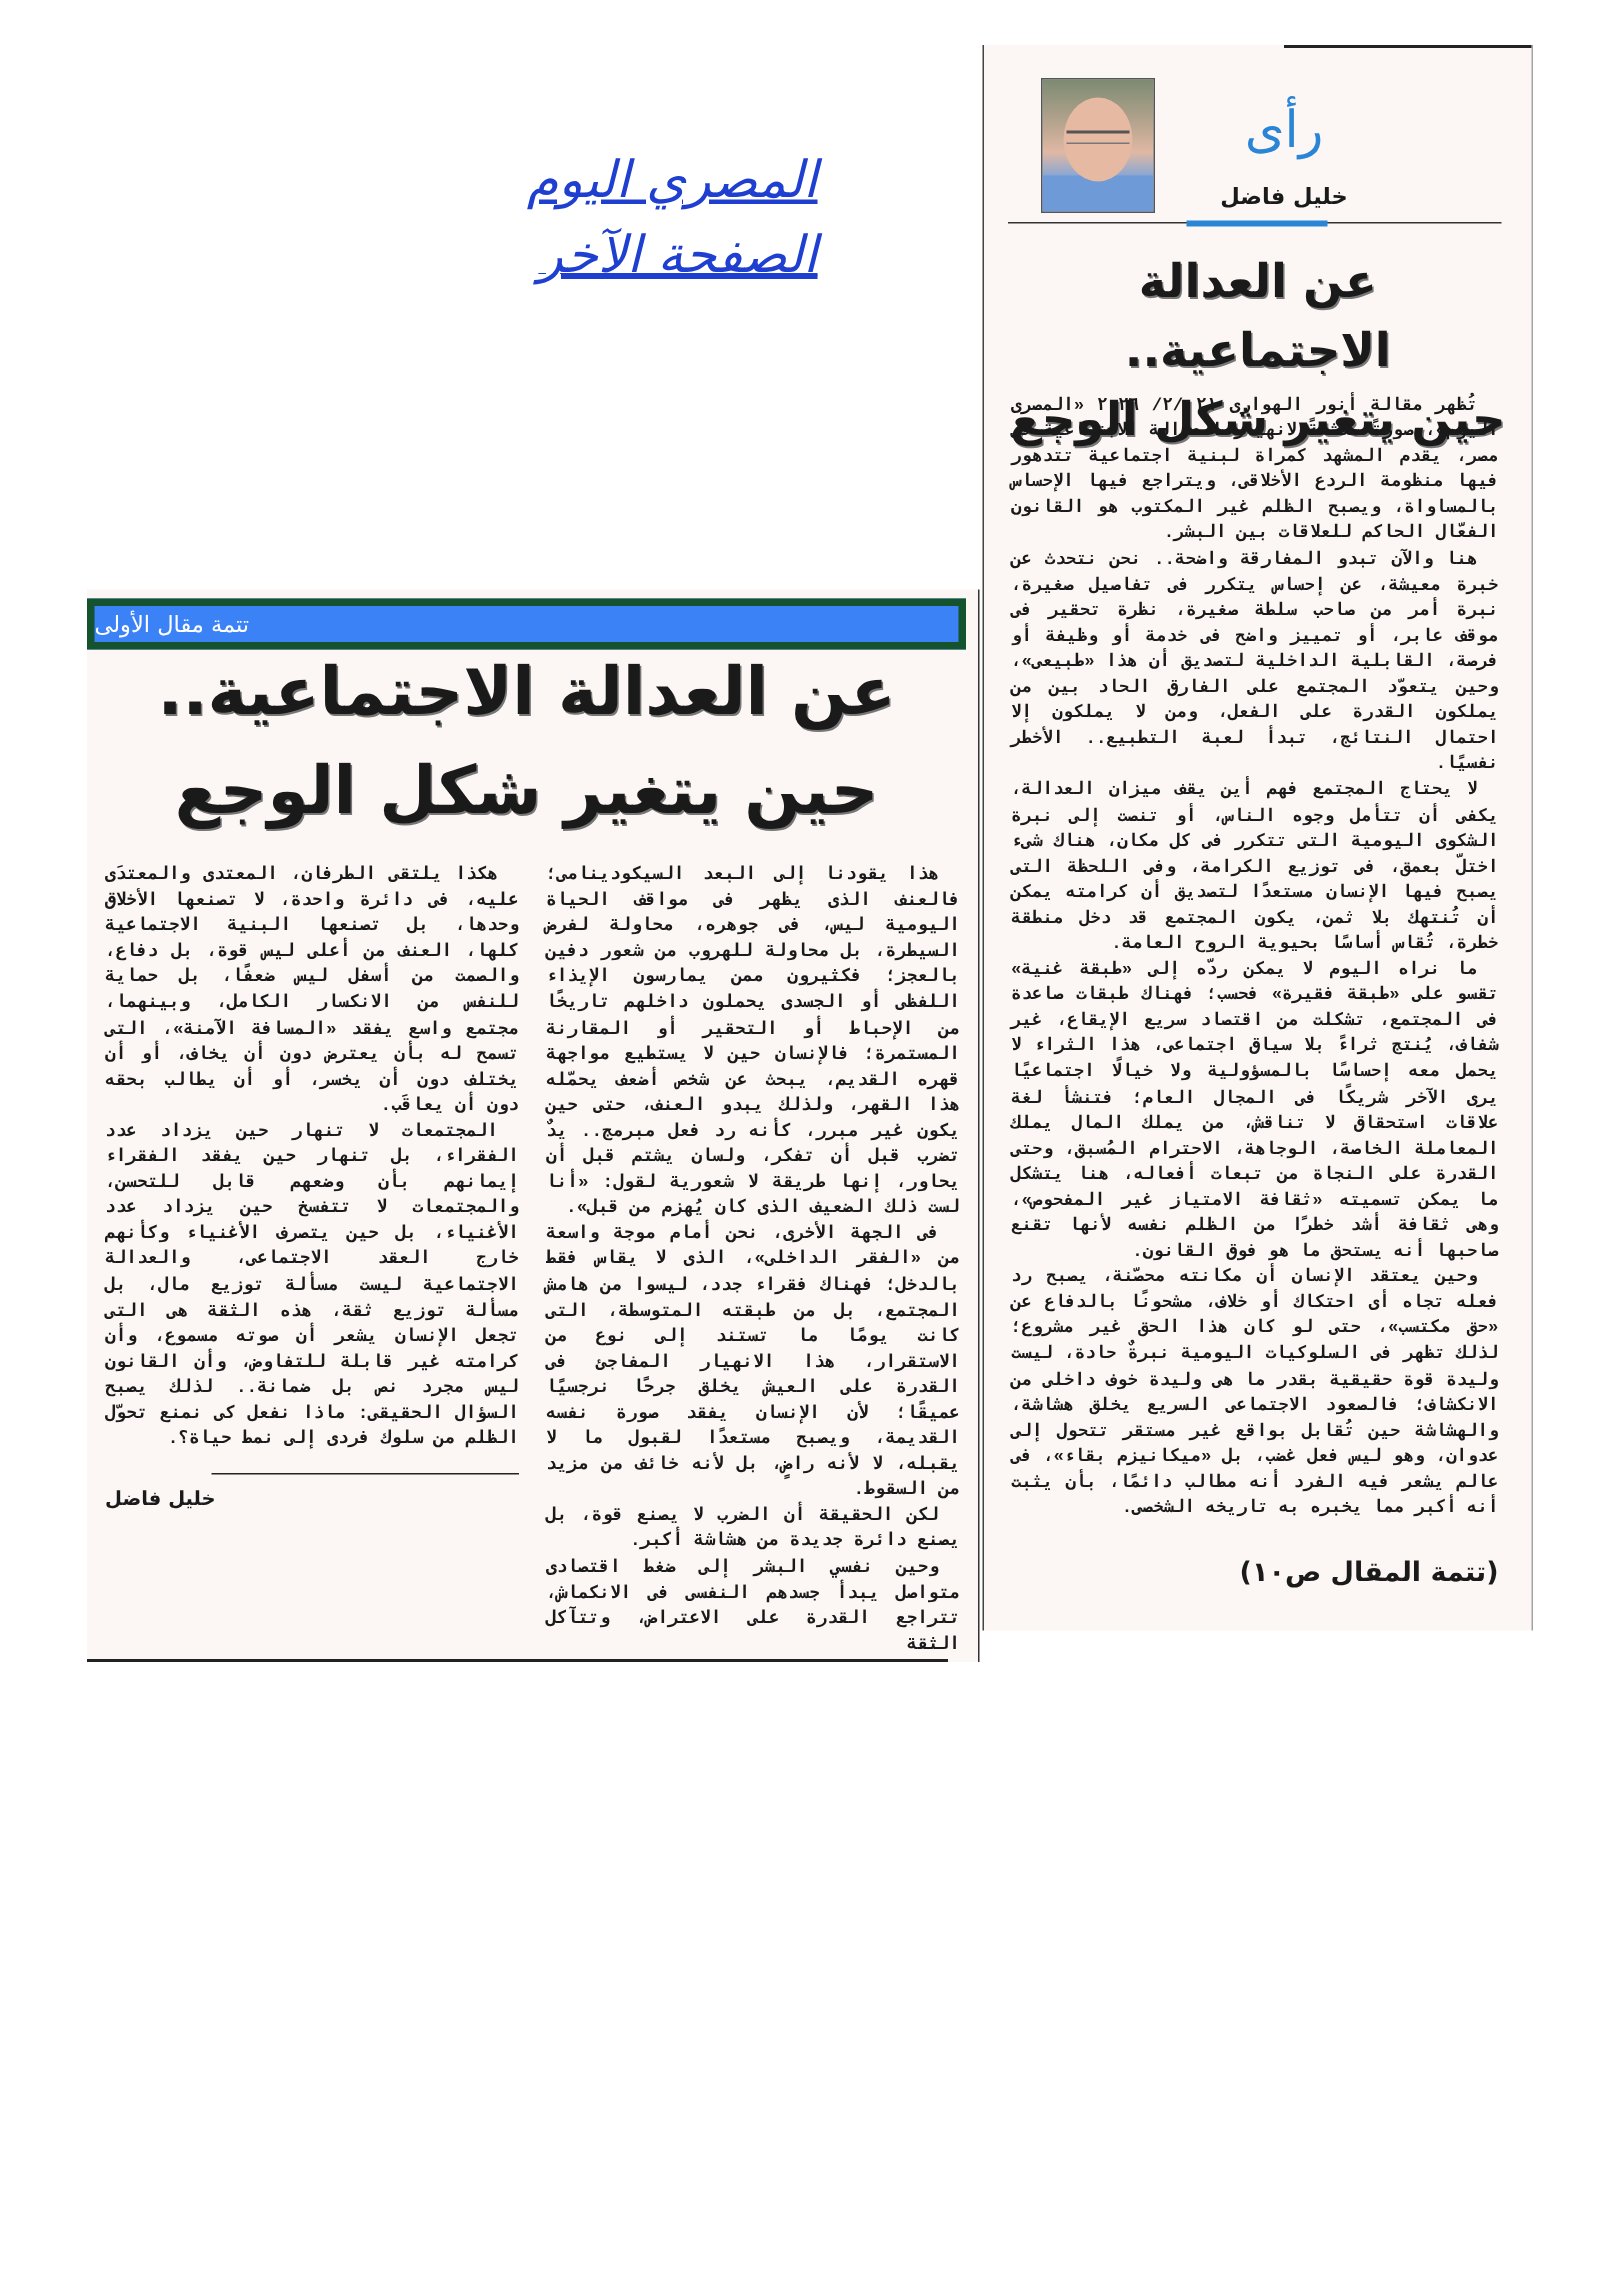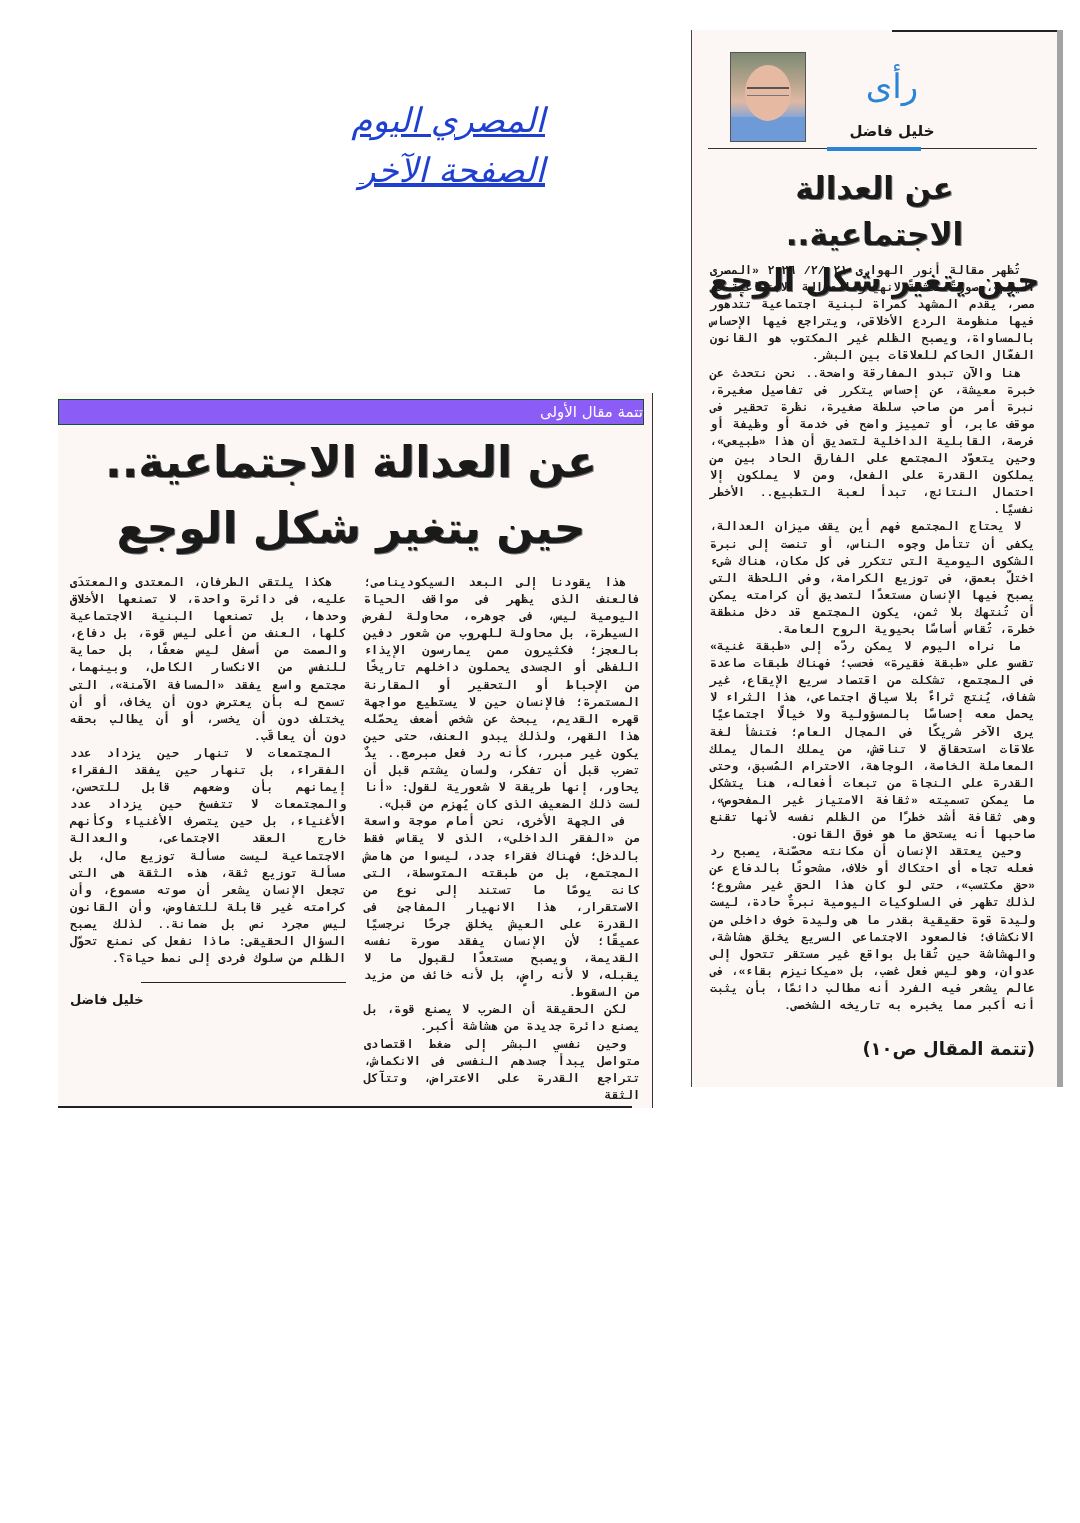--- a/index.html
+++ b/index.html
@@ -8,22 +8,22 @@
     font-family:"DejaVu Sans", sans-serif; color:#1a1a1a;
   }
   .handwritten {
     position:absolute; left:105px; top:95px; width:440px; direction:rtl; text-align:right;
     color:#1f3fd0; font-family:"DejaVu Serif", serif; font-style:italic; font-size:34px; line-height:50px;text-decoration:underline;
   }
   .handwritten div:last-child { text-decoration:underline; text-decoration-thickness:2px; }
 
   
   .clip-right {
-    position:absolute; left:691px; top:30px; width:365px; height:1057px;
-    background:#fcf7f5; border-left:1px solid #444; border-right:6px solid #a3a3a3;
+    position:absolute; left:655px; top:30px; width:365px; height:1057px;
+    background:#fcf7f5; border-left:1px solid #444; border-right:1px solid #a3a3a3;
     direction:rtl;
   }
   .clip-right .top-rule { position:absolute; left:200px; right:0; top:0; height:2px; background:#222; }
   .photo {
     position:absolute; left:38px; top:22px; width:74px; height:88px;
     background:linear-gradient(180deg,#7d8a72 0%,#b9a690 35%,#e0b8a4 55%,#7fa5d8 75%,#5a88cc 100%);
     border:1px solid #555; overflow:hidden;
   }
   .photo .face { position:absolute; left:14px; top:12px; width:46px; height:56px; border-radius:50%; background:#e6b9a2; }
   .photo .glasses { position:absolute; left:16px; top:34px; width:42px; height:6px; border-top:2px solid #555; border-bottom:1px solid #777; }
@@ -35,21 +35,21 @@
   .title-r { position:absolute; left:10px; right:10px; top:135px; text-align:center; font-weight:bold; font-size:31px; line-height:46px; text-shadow:1px 1px 0 #777; }
   .body-r { position:absolute; left:18px; right:22px; top:232px; font-size:11.6px; line-height:17.1px; text-align:justify; font-weight:bold; }
   .body-r p, .cols p { margin:0; text-indent:14px;font-family:Liberation Mono, monospace; }
   .cont-note { position:absolute; right:22px; top:760px; font-weight:bold; font-size:18px; }
 
   
   .clip-left {
     position:absolute; left:58px; top:393px; width:594px; height:715px;
     background:#fcf7f5; border-right:1px solid #333; direction:rtl;
   }
-  .bar { position:absolute; left:0; right:8px; top:6px; height:24px; background:#8b5cf6; border:1px solid #14532d; color:#fff; text-align:right; font-size:15px; line-height:24px; }
+  .bar { position:absolute; left:0; right:8px; top:6px; height:24px; background:#3b82f6; border:5px solid #14532d; color:#fff; text-align:left; font-size:15px; line-height:24px; }
   .title-l { position:absolute; left:0; right:8px; top:36px; text-align:center; font-weight:bold; font-size:44px; line-height:66px; text-shadow:1px 1px 0 #777; }
   .cols { position:absolute; left:12px; right:12px; top:182px; display:flex; gap:18px; font-size:11.8px; line-height:17.1px; font-weight:bold; text-align:justify; }
   .col { flex:1; }
   .sig-rule { width:205px; height:1px; background:#222; margin:14px 0 8px auto; margin-right:0; }
   .sig { font-weight:bold; font-size:13px; text-align:left; }
   .bottom-rule { position:absolute; left:0; right:20px; bottom:0; height:2px; background:#222; }
 </style>
 </head>
 <body>
 

